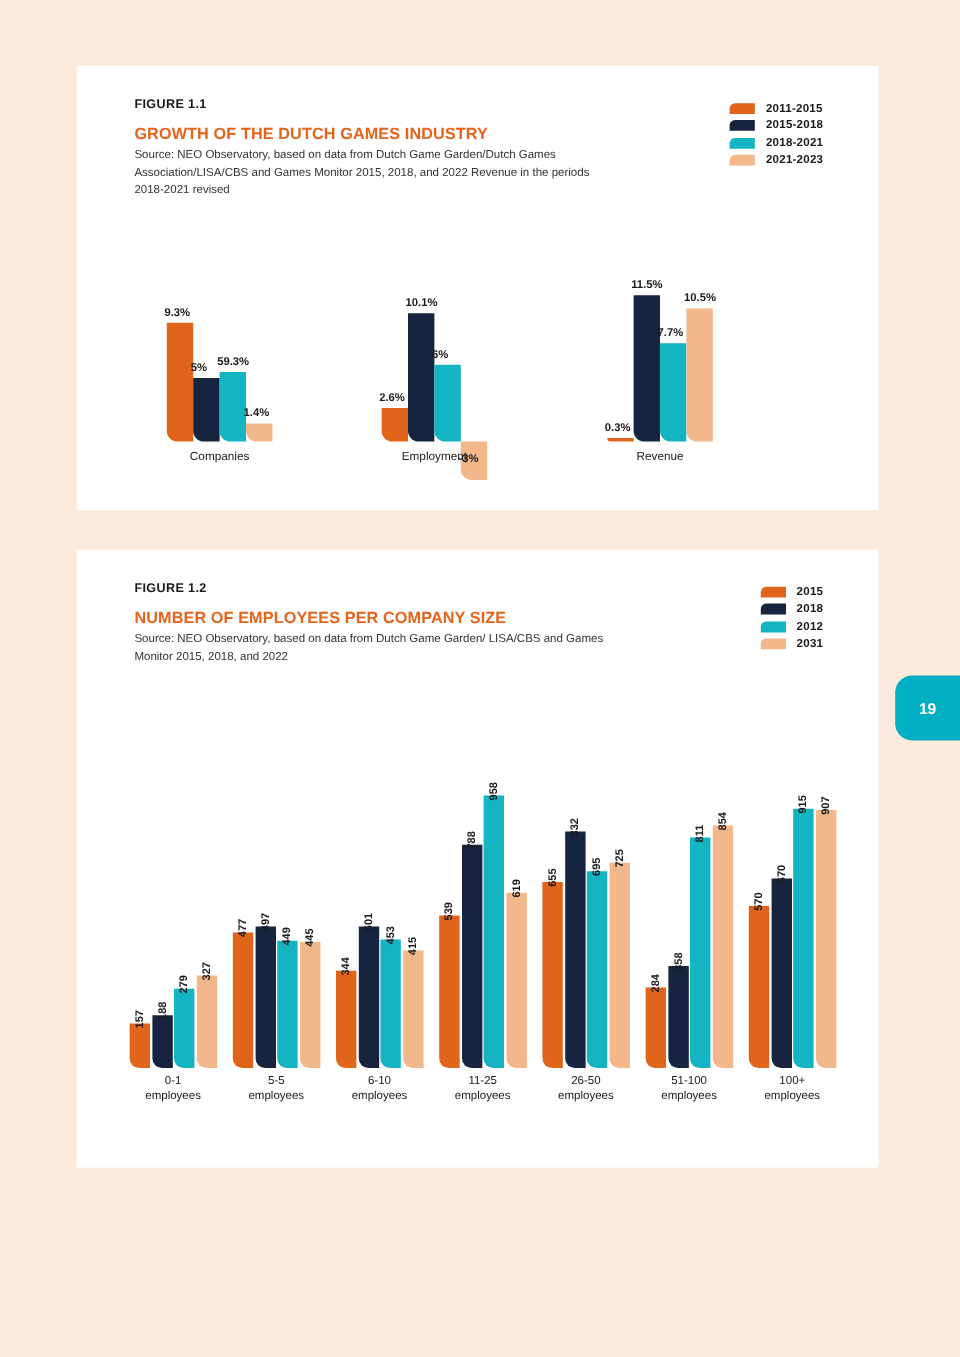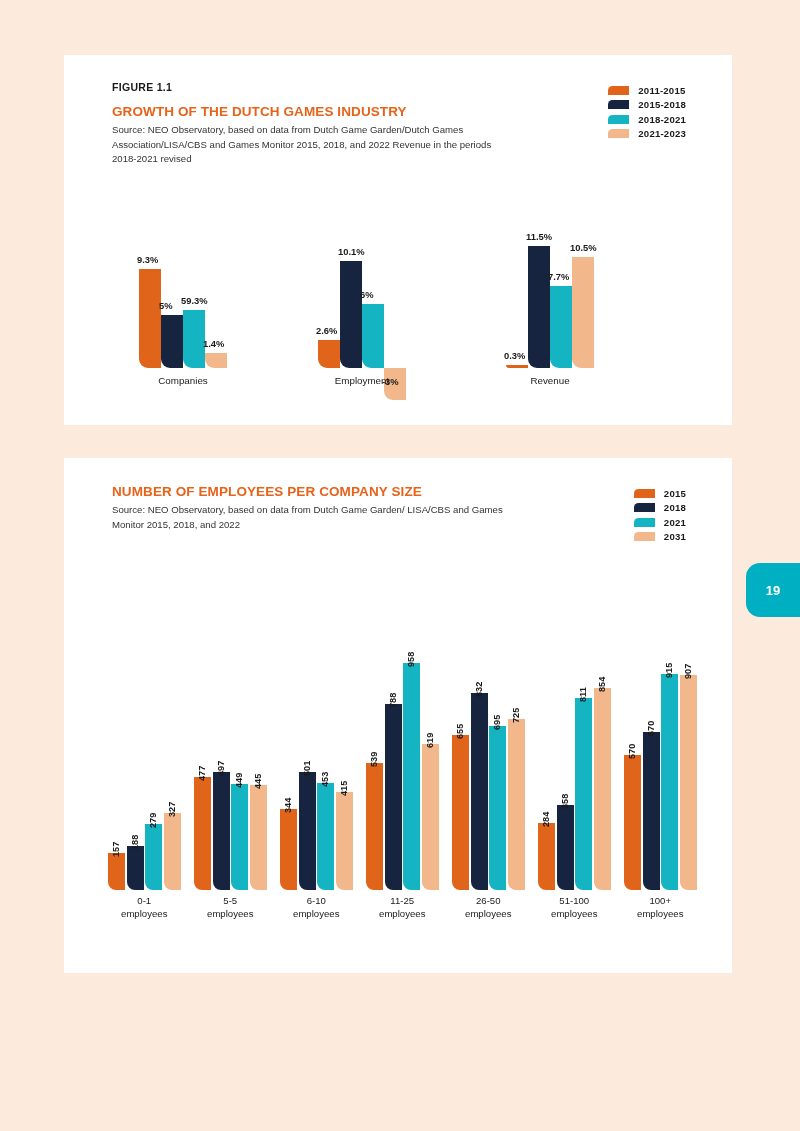--- a/index.html
+++ b/index.html
@@ -219,36 +219,37 @@
       <div class="f1-val" style="left: 484px; top: 216.38px;">7.7%</div>
       <div class="f1-bar" style="background: rgb(242, 183, 139); left: 508px; width: 22px; height: 111.3px; top: 201.7px;"></div>
       <div class="f1-val" style="left: 506px; top: 186.7px;">10.5%</div>
       <div class="f1-cat" style="left: 420px; width: 132px; top: 320px;">Revenue</div>
     </div>
 </div>
 
 <div class="card" id="card-fig2">
 
   <div class="fig-header">
+    <p class="fig-number">FIGURE 1.2</p>
     <p class="fig-title">NUMBER OF EMPLOYEES PER COMPANY SIZE</p>
     <p class="fig-source">Source: NEO Observatory, based on data from Dutch Game Garden/ LISA/CBS and Games Monitor 2015, 2018, and 2022</p>
   </div>
 
   <div class="legend" id="legend-fig2">
       <div class="legend-row">
         <span class="legend-swatch" style="background: rgb(224, 101, 26);"></span>
         <span class="legend-label">2015</span>
       </div>
       <div class="legend-row">
         <span class="legend-swatch" style="background: rgb(22, 36, 63);"></span>
         <span class="legend-label">2018</span>
       </div>
       <div class="legend-row">
         <span class="legend-swatch" style="background: rgb(21, 180, 195);"></span>
-        <span class="legend-label">2021</span>
+        <span class="legend-label">2012</span>
       </div>
       <div class="legend-row">
         <span class="legend-swatch" style="background: rgb(242, 183, 139);"></span>
         <span class="legend-label">2031</span>
       </div>
     </div>
 
   <div id="fig2-plot">
       <div class="f2-bar" style="background: rgb(224, 101, 26); left: 44px; width: 17px; height: 37.1305px; top: 394.87px;"></div>
       <div class="f2-val" style="left: 57px; top: 388.87px;">157</div>

